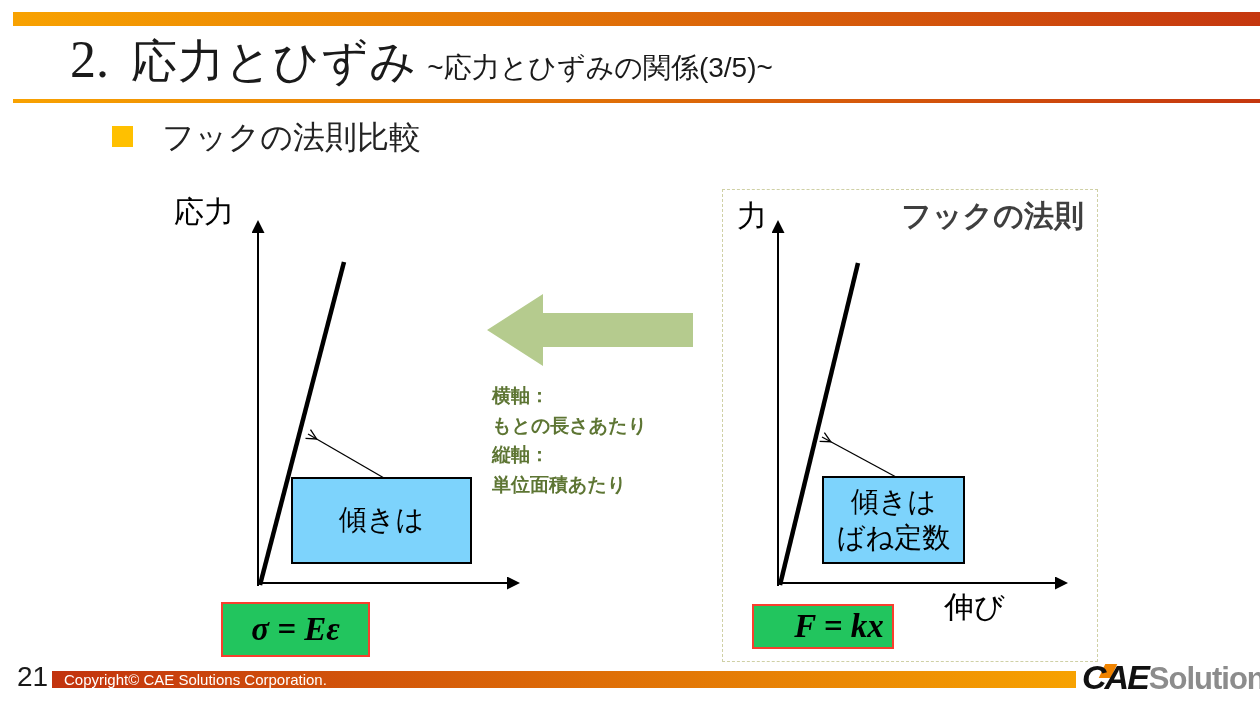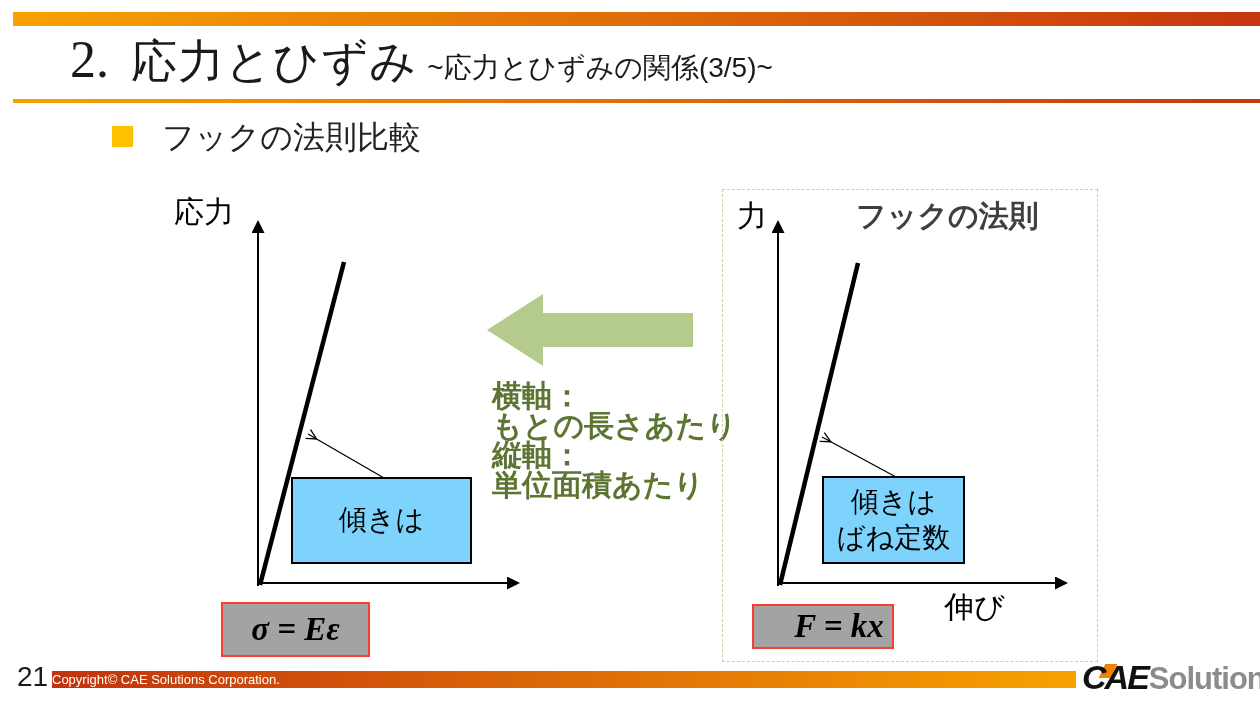--- a/index.html
+++ b/index.html
@@ -46,21 +46,21 @@
 
   
   .chart-svg { position:absolute; }
   .axis-label { position:absolute; font-size:30px; color:#000; white-space:nowrap; }
   .anno-box {
     position:absolute; background:#7dd3fc; border:2px solid #000;
     display:flex; flex-direction:column; align-items:center; justify-content:center;
     font-size:28px; color:#000; line-height:1.3; text-align:center;
   }
   .formula-box {
-    position:absolute; background:#a3a3a3; border:2px solid #F93E2E;
+    position:absolute; background:#22c55e; border:2px solid #F93E2E;
     display:flex; align-items:center; justify-content:center;
   }
   .formula-box span {
     font-family:"Liberation Serif", serif; font-style:italic; font-weight:bold;
     font-size:33px; color:#000; white-space:nowrap;
   }
 
   
   .svg-left  { left:180px; top:190px; width:370px; height:430px; }
   .ylabel-left { left:174px; top:192px; }
@@ -69,46 +69,46 @@
   .formula-left { left:221px; top:602px; width:149px; height:55px; }
 
   
   .dashed-panel {
     position:absolute; left:722px; top:189px; width:376px; height:473px;
     border:1px dashed #CFD0A5;
   }
   .svg-right { left:730px; top:190px; width:360px; height:430px; }
   .ylabel-right { left:737px; top:196px; }
   .panel-title {
-    position:absolute; left:856px; top:196px; width:228px; text-align:left;
+    position:absolute; left:856px; top:196px; width:228px; text-align:right;
     font-size:30px; font-weight:bold; color:#3F3F3F; white-space:nowrap;
   }
   .xlabel-right { left:944px; top:587px; }
   .anno-right { left:822px; top:476px; width:143px; height:88px; }
   .formula-right { left:752px; top:604px; width:142px; height:45px;padding-left:32px; }
 
   
   .green-arrow-svg { position:absolute; left:485px; top:290px; width:210px; height:82px; }
   .green-note {
     position:absolute; left:492px; top:381px;
-    font-size:30px; font-weight:bold; color:#5D7533; line-height:29.5px;
+    font-size:19px; font-weight:bold; color:#5D7533; line-height:29.5px;
     white-space:nowrap;
   }
 
   
   .page-number {
     position:absolute; left:17px; top:661px; font-size:28px; color:#1a1a1a;
   }
   .copyright-bar {
     position:absolute; left:52px; top:671px; width:1024px; height:17px;
     background:linear-gradient(to right,#C2330E,#F7A201);
     display:flex; align-items:center;
   }
   .copyright-text {
-    font-size:13px; color:#ffffff; padding-left:0; white-space:nowrap;
+    font-size:15px; color:#ffffff; padding-left:12px; white-space:nowrap;
   }
   .logo {
     position:absolute; left:1082px; top:658px; height:40px;
     display:flex; align-items:baseline; white-space:nowrap;
   }
   .logo-cae {
     font-size:34px; font-weight:900; font-style:italic;
     color:#111111; letter-spacing:-2px; position:relative;
   }
   .logo-accent {

